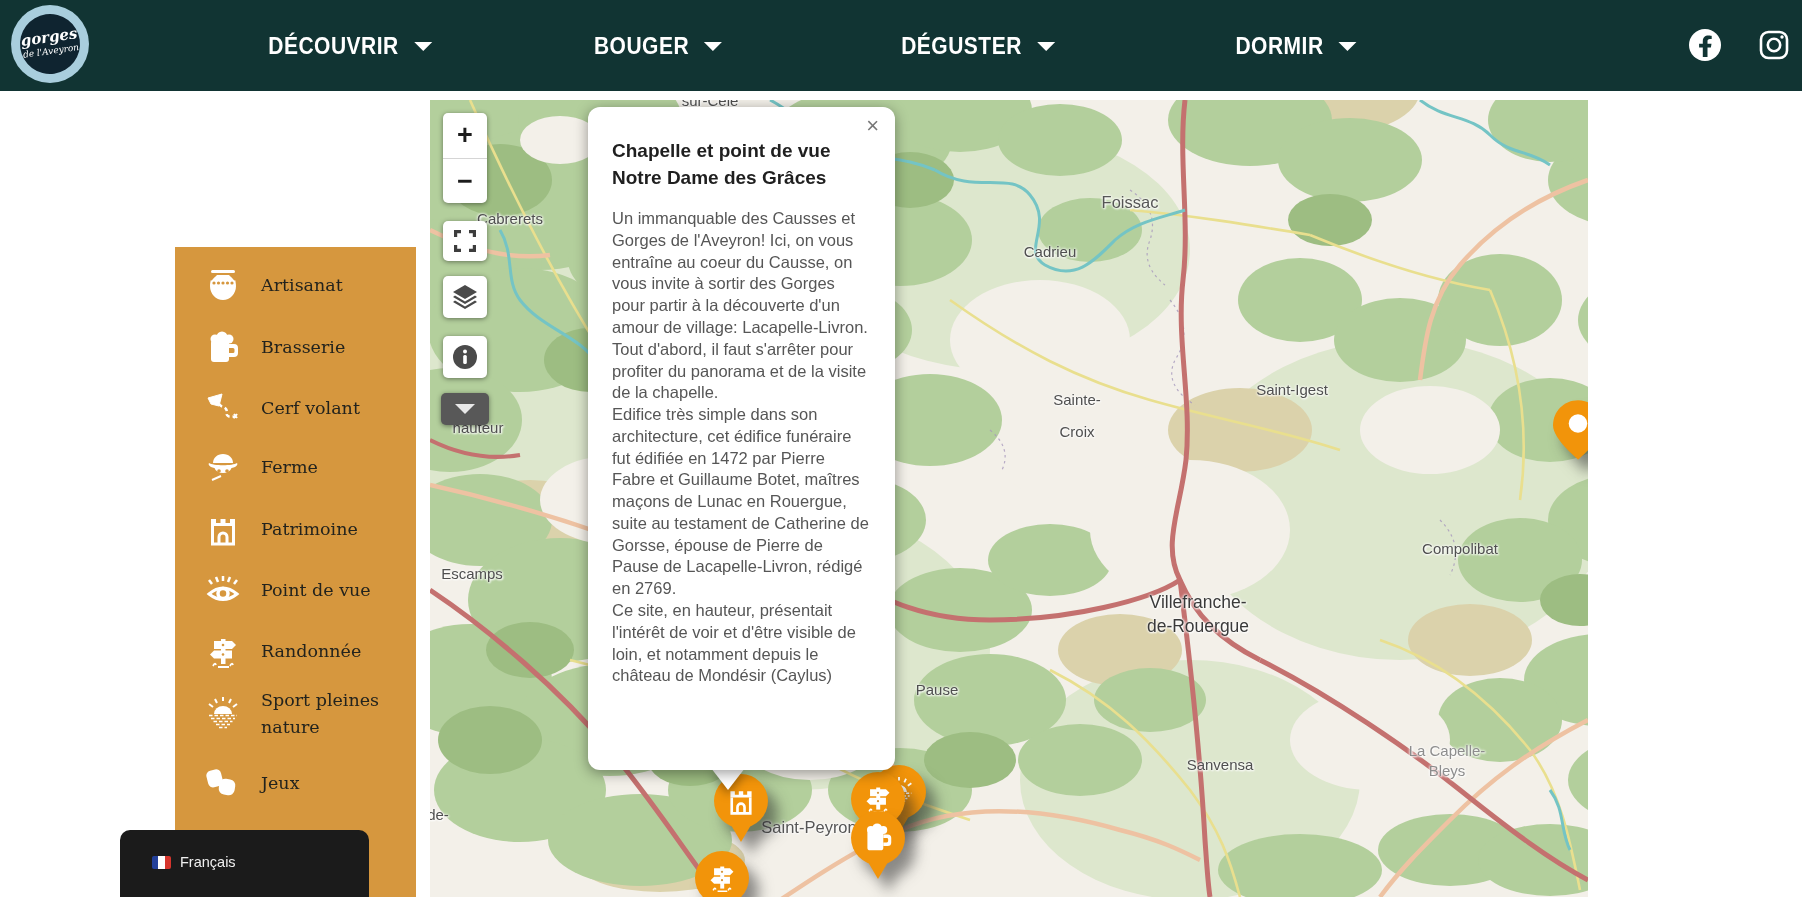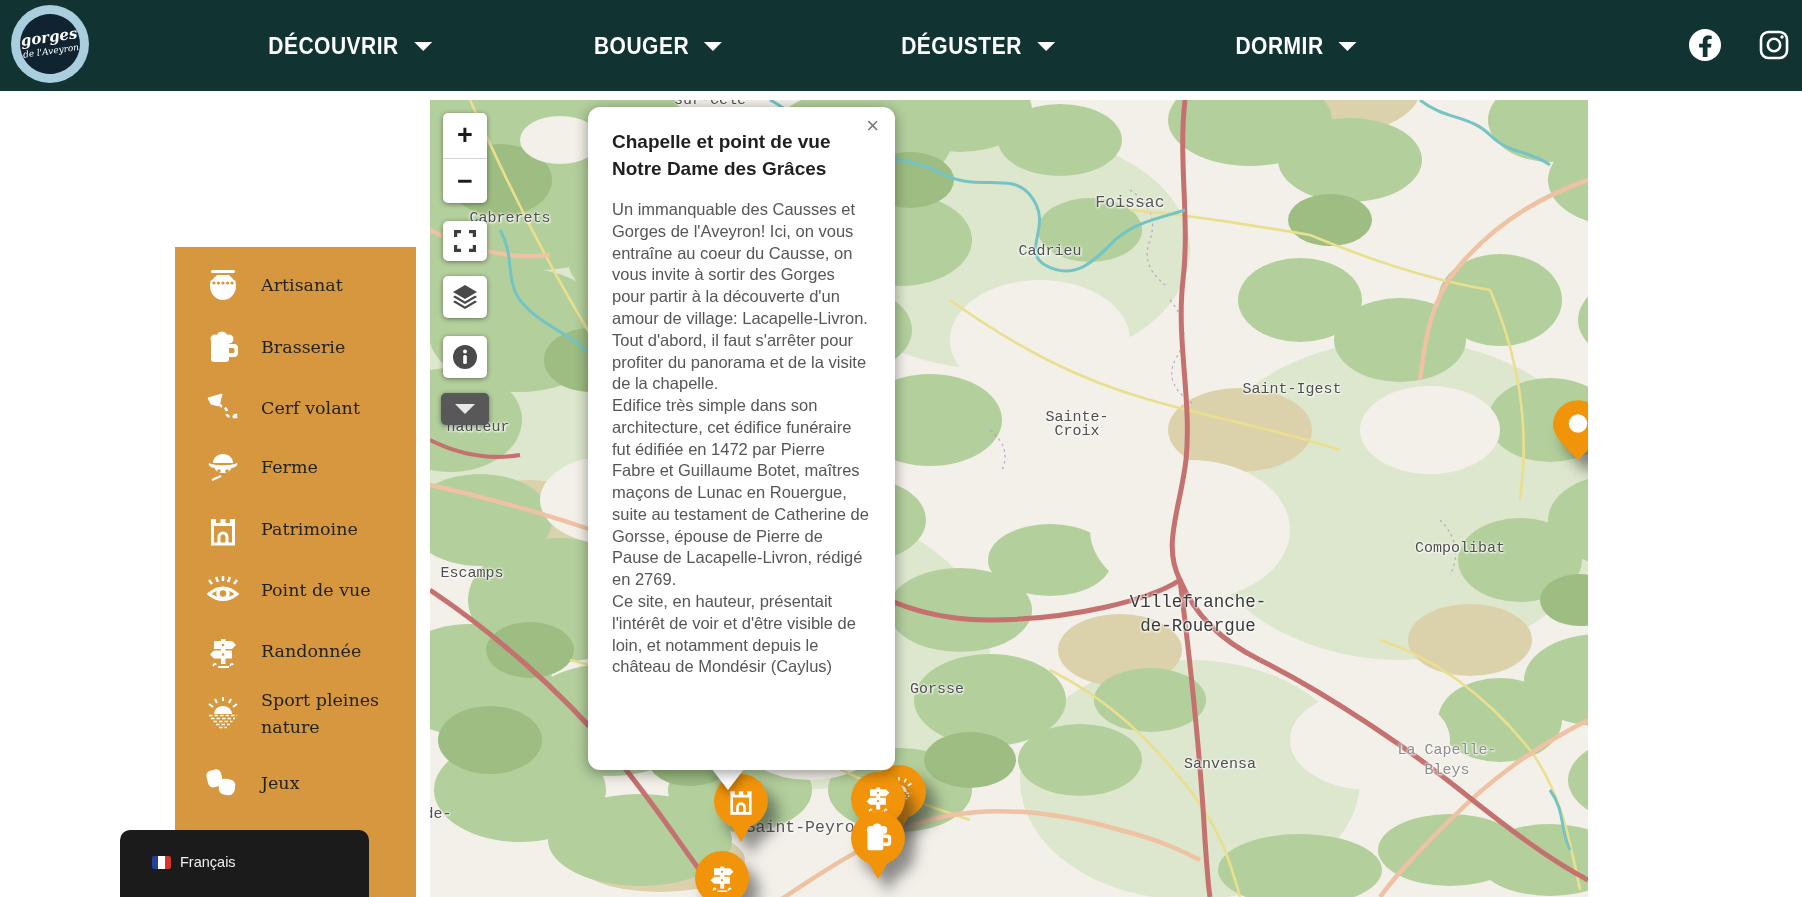--- a/index.html
+++ b/index.html
@@ -28,21 +28,21 @@
   .side-icon{width:58px;height:58px;margin-left:19px;flex:0 0 58px;display:flex;
         align-items:center;justify-content:center;}
   .side-label{font-family:"DejaVu Serif",serif;font-size:17.5px;color:#23231d;margin-left:9px;
         line-height:1.55;max-width:130px;}
 
   
   .map{position:absolute;left:430px;top:100px;width:1158px;height:797px;overflow:hidden;
        background:#f3f0e9;z-index:5;}
   .map svg.base{position:absolute;left:0;top:0;}
   .place{position:absolute;color:#4f4f4f;font-size:15px;white-space:nowrap;
-        text-shadow:0 0 3px #fff,0 0 3px #fff,1px 1px 2px #fff;transform:translateX(-50%);font-family:Liberation Mono, monospace;}
+        text-shadow:0 0 3px #fff,0 0 3px #fff,1px 1px 2px #fff;transform:translateX(-50%);}
   .place.big{font-size:17.5px;color:#3a3a3a;}
   .place.light{color:#8d8d8d;}
   .place.mid{font-size:16.5px;color:#565656;}
 
   
   .ctrl{position:absolute;background:#fff;border-radius:5px;box-shadow:0 1px 5px rgba(0,0,0,.45);
         display:flex;align-items:center;justify-content:center;cursor:pointer;z-index:30;}
   .zoombox{position:absolute;left:13px;top:13px;width:44px;height:90px;background:#fff;border-radius:5px;
         box-shadow:0 1px 5px rgba(0,0,0,.45);z-index:30;}
   .zoombtn{width:44px;height:45px;display:flex;align-items:center;justify-content:center;
@@ -50,21 +50,21 @@
   .zoomdiv{height:1px;background:#d5d5d5;}
 
   
   .popup{position:absolute;left:158px;top:7px;width:307px;height:663px;background:#fff;
         border-radius:12px;box-shadow:0 3px 14px rgba(0,0,0,.4);z-index:40;}
   .popup-tail{position:absolute;left:281px;top:668px;width:0;height:0;z-index:39;
         border-left:17px solid transparent;border-right:17px solid transparent;border-top:22px solid #fff;
         filter:drop-shadow(0 5px 5px rgba(0,0,0,.35));}
   .popup-close{position:absolute;right:16px;top:8px;font-size:22px;color:#777;cursor:pointer;
         line-height:1;}
-  .popup-body{padding:22px 24px 0 24px;height:620px;overflow:hidden;}
+  .popup-body{padding:31px 24px 0 24px;height:620px;overflow:hidden;}
   .popup-title{font-size:19px;font-weight:bold;color:#1f1f1f;line-height:1.4;margin:0 0 17px 0;}
   .popup-text{font-size:16.5px;color:#565656;line-height:1.32;}
   .popup-text p{margin:0;}
 
   
   .pin{position:absolute;z-index:25;filter:drop-shadow(10px 13px 7px rgba(35,35,35,.5));}
   .pin-circle{width:54px;height:54px;border-radius:50%;background:#f2940a;
         display:flex;align-items:center;justify-content:center;}
   .pin-tail{width:0;height:0;margin:-8px auto 0;border-left:13px solid transparent;
         border-right:13px solid transparent;border-top:22px solid #f2940a;}
@@ -419,28 +419,28 @@
         <path d="M1120,690 C1135,710 1130,730 1140,750"></path>
       </g>
     </svg>
 
     <span class="place" style="left:280px;top:-8px">sur-Célé</span>
     <span class="place" style="left:80px;top:110px">Cabrerets</span>
     <span class="place mid" style="left:700px;top:93px">Foissac</span>
 
     <span class="place" style="left:620px;top:143px">Cadrieu</span>
     <span class="place" style="left:862px;top:281px">Saint-Igest</span>
-    <span class="place" style="left:647px;top:309px">Sainte-</span>
+    <span class="place" style="left:647px;top:291px">Sainte-</span>
     <span class="place" style="left:647px;top:323px">Croix</span>
     <span class="place" style="left:48px;top:319px">hauteur</span>
     <span class="place" style="left:42px;top:465px">Escamps</span>
     <span class="place" style="left:1030px;top:440px">Compolibat</span>
     <span class="place big" style="left:768px;top:492px">Villefranche-</span>
     <span class="place big" style="left:768px;top:516px">de-Rouergue</span>
-    <span class="place" style="left:507px;top:581px">Gorsse</span>
+    <span class="place" style="left:507px;top:581px">Pause</span>
     <span class="place" style="left:790px;top:656px">Sanvensa</span>
     <span class="place light" style="left:1017px;top:642px">La Capelle-</span>
     <span class="place light" style="left:1017px;top:662px">Bleys</span>
     <span class="place mid" style="left:385px;top:718px">Saint-Peyronis</span>
     <span class="place" style="left:8px;top:706px">de-</span>
 
     <div class="zoombox">
       <div class="zoombtn">+</div>
       <div class="zoomdiv"></div>
       <div class="zoombtn">−</div>

